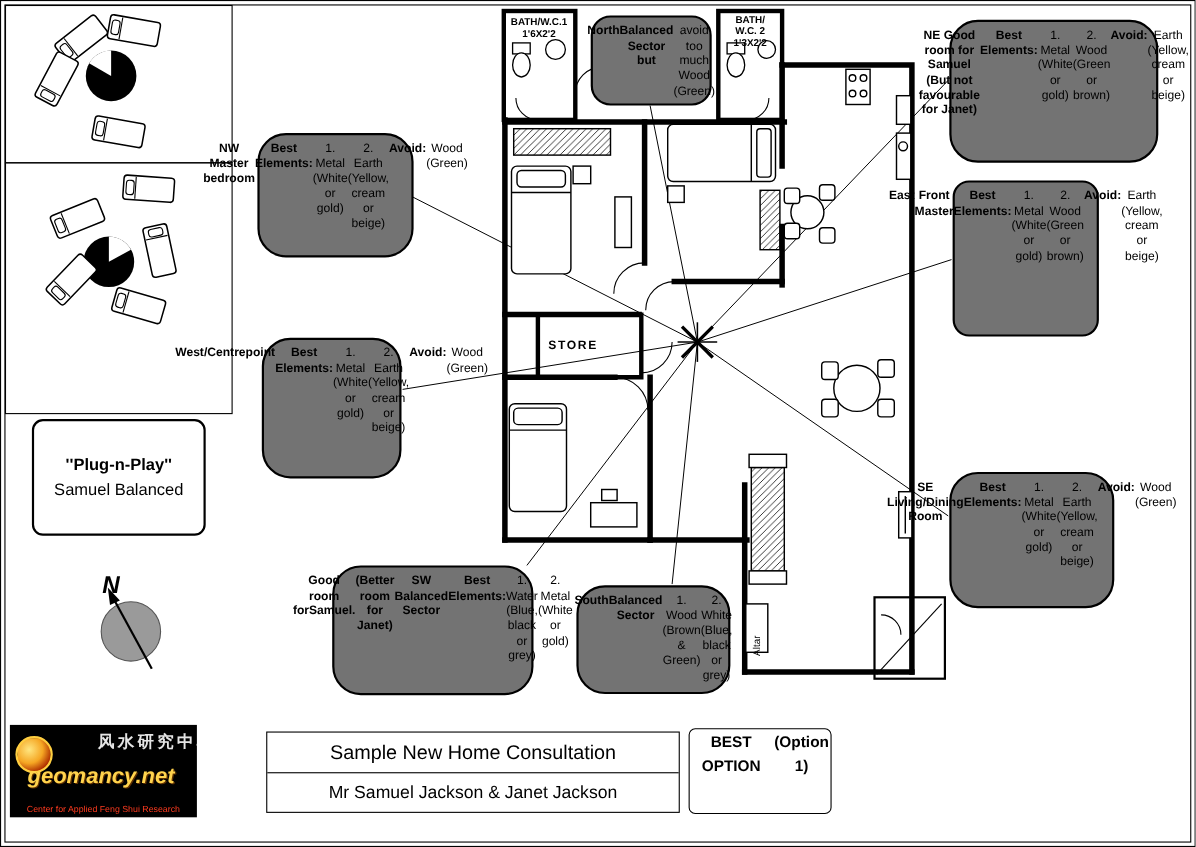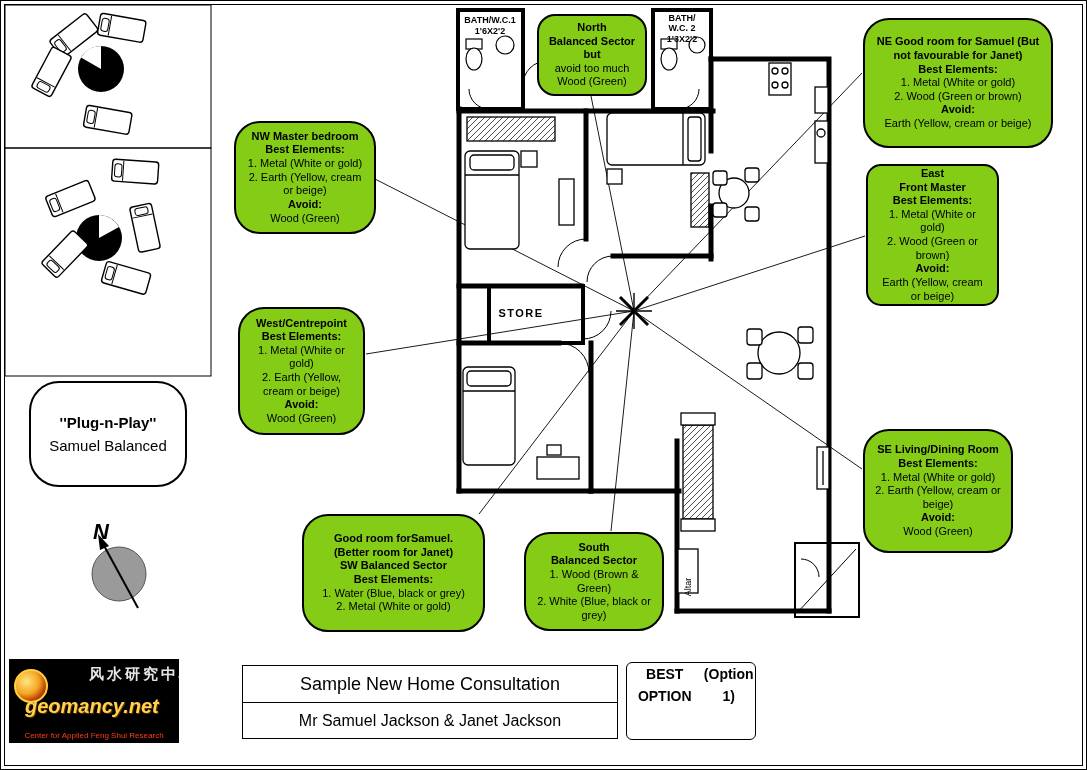--- a/index.html
+++ b/index.html
@@ -12,31 +12,31 @@
   .page {
     position:absolute; left:0; top:0; width:1087px; height:770px;
     background:#fff; border:1px solid #000; overflow:hidden;
   }
   .inner-border {
     position:absolute; inset:3px; border:1px solid #000; pointer-events:none; z-index:0;
   }
   svg.plan { position:absolute; left:0; top:0; z-index:1; }
 
   .callout {
-    position:absolute; background:#84cc16; border:2px solid #000; border-radius:26px;
-    display:flex; flex-direction:column; justify-content:center;
+    position:absolute; background:#737373; border:2px solid #000; border-radius:26px;
+    display:flex; justify-content:center;
     text-align:center; font-size:11px; line-height:1.24; padding:6px 9px; z-index:3;
   }
   .cl { width:100%; }
   .cl.b { font-weight:bold; }
   .u { text-decoration:underline; }
 
   .plug {
     position:absolute; left:28px; top:380px; width:158px; height:106px;
-    border:2px solid #000; border-radius:30px; background:#fff;
+    border:2px solid #000; border-radius:10px; background:#fff;
     display:flex; flex-direction:column; justify-content:center;
     text-align:center; font-size:15px; line-height:1.55; z-index:2;
   }
   .plug .pl1 { font-weight:bold; font-size:15px; }
   .plug .bold { font-weight:bold; }
 
   .footer-title {
     position:absolute; left:241px; top:664px; width:376px; height:74px;
     border:1px solid #000; background:#fff; z-index:2;
   }

